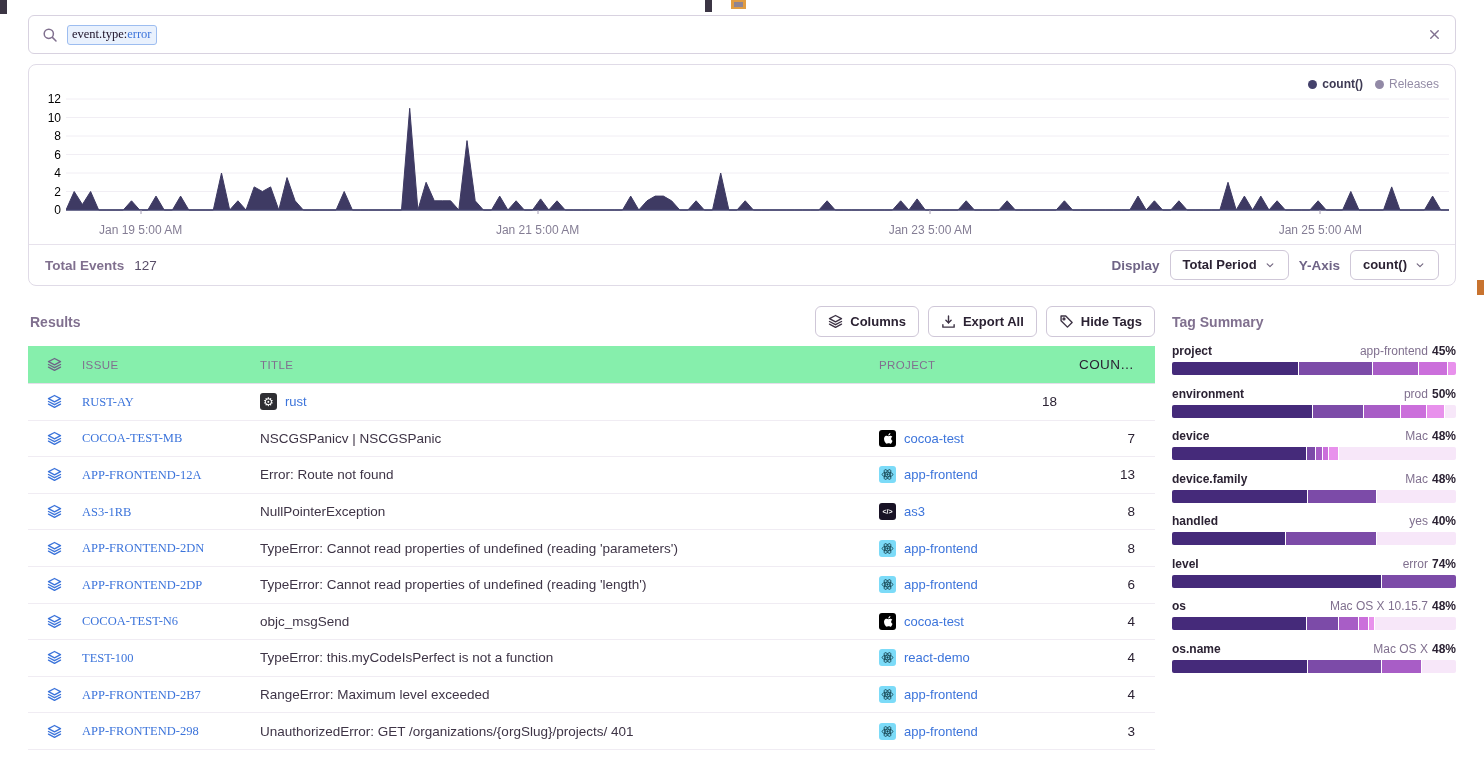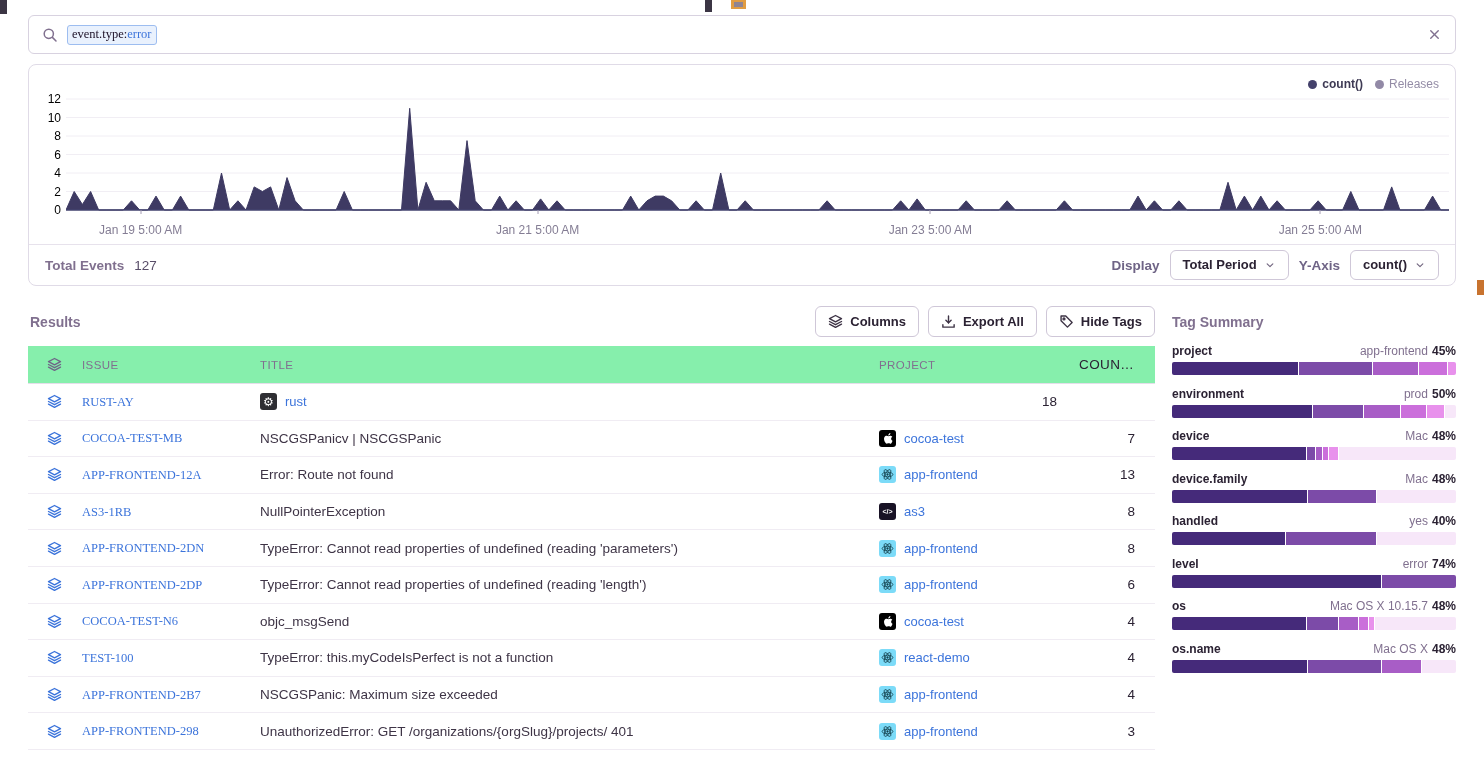--- a/index.html
+++ b/index.html
@@ -401,21 +401,21 @@
     </div>
     <div class="t-row">
       <div class="cell icon-cell">
         <svg width="15" height="15" viewBox="0 0 16 16" fill="none" stroke="#3C74DB" stroke-width="1.5" stroke-linecap="round" stroke-linejoin="round">
           <path d="M8 1.6 14.4 5 8 8.4 1.6 5Z"></path>
           <path d="M1.6 8 8 11.4 14.4 8"></path>
           <path d="M1.6 10.8 8 14.2 14.4 10.8"></path>
         </svg>
       </div>
       <div class="cell"><span class="issue-link mono">APP-FRONTEND-2B7</span></div>
-      <div class="cell title-text">NSCGSPanic: Maximum size exceeded</div>
+      <div class="cell title-text">RangeError: Maximum level exceeded</div>
       <div class="cell">
         <span class="proj">
           <span class="proj-icon react">
             <svg width="13" height="13" viewBox="0 0 24 24">
               <circle cx="12" cy="12" r="2.1" fill="#14414D"></circle>
               <g fill="none" stroke="#14414D" stroke-width="1.5">
                 <ellipse cx="12" cy="12" rx="10" ry="4.2"></ellipse>
                 <ellipse cx="12" cy="12" rx="10" ry="4.2" transform="rotate(60 12 12)"></ellipse>
                 <ellipse cx="12" cy="12" rx="10" ry="4.2" transform="rotate(120 12 12)"></ellipse>
               </g>

